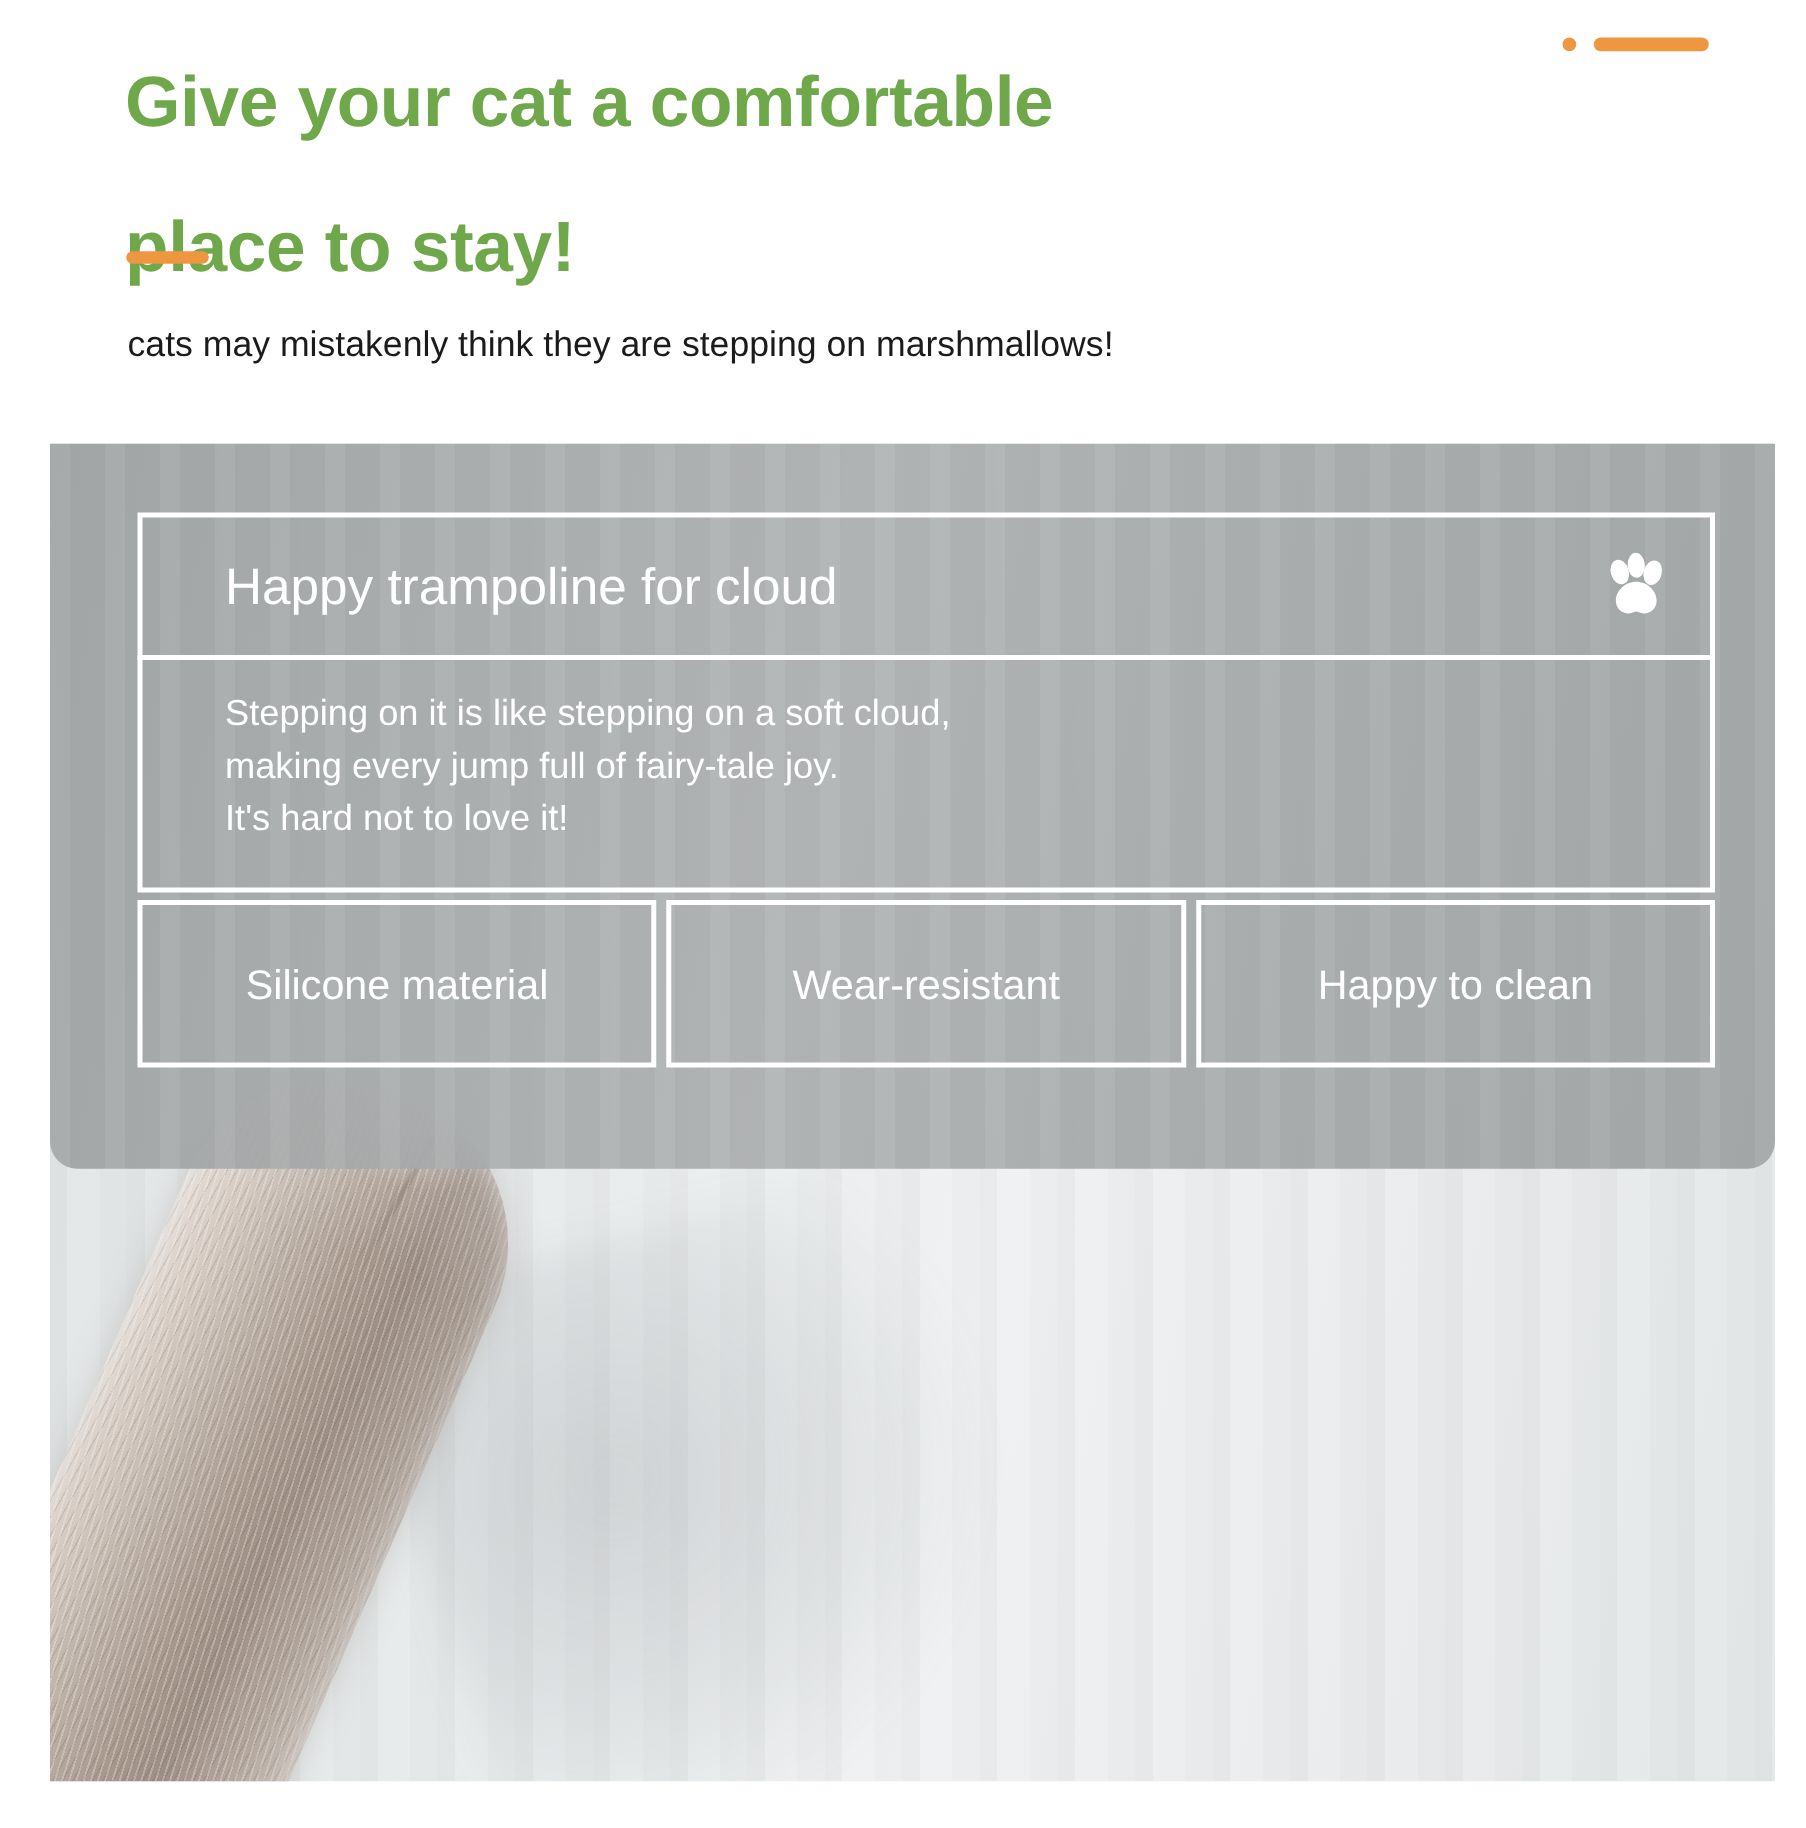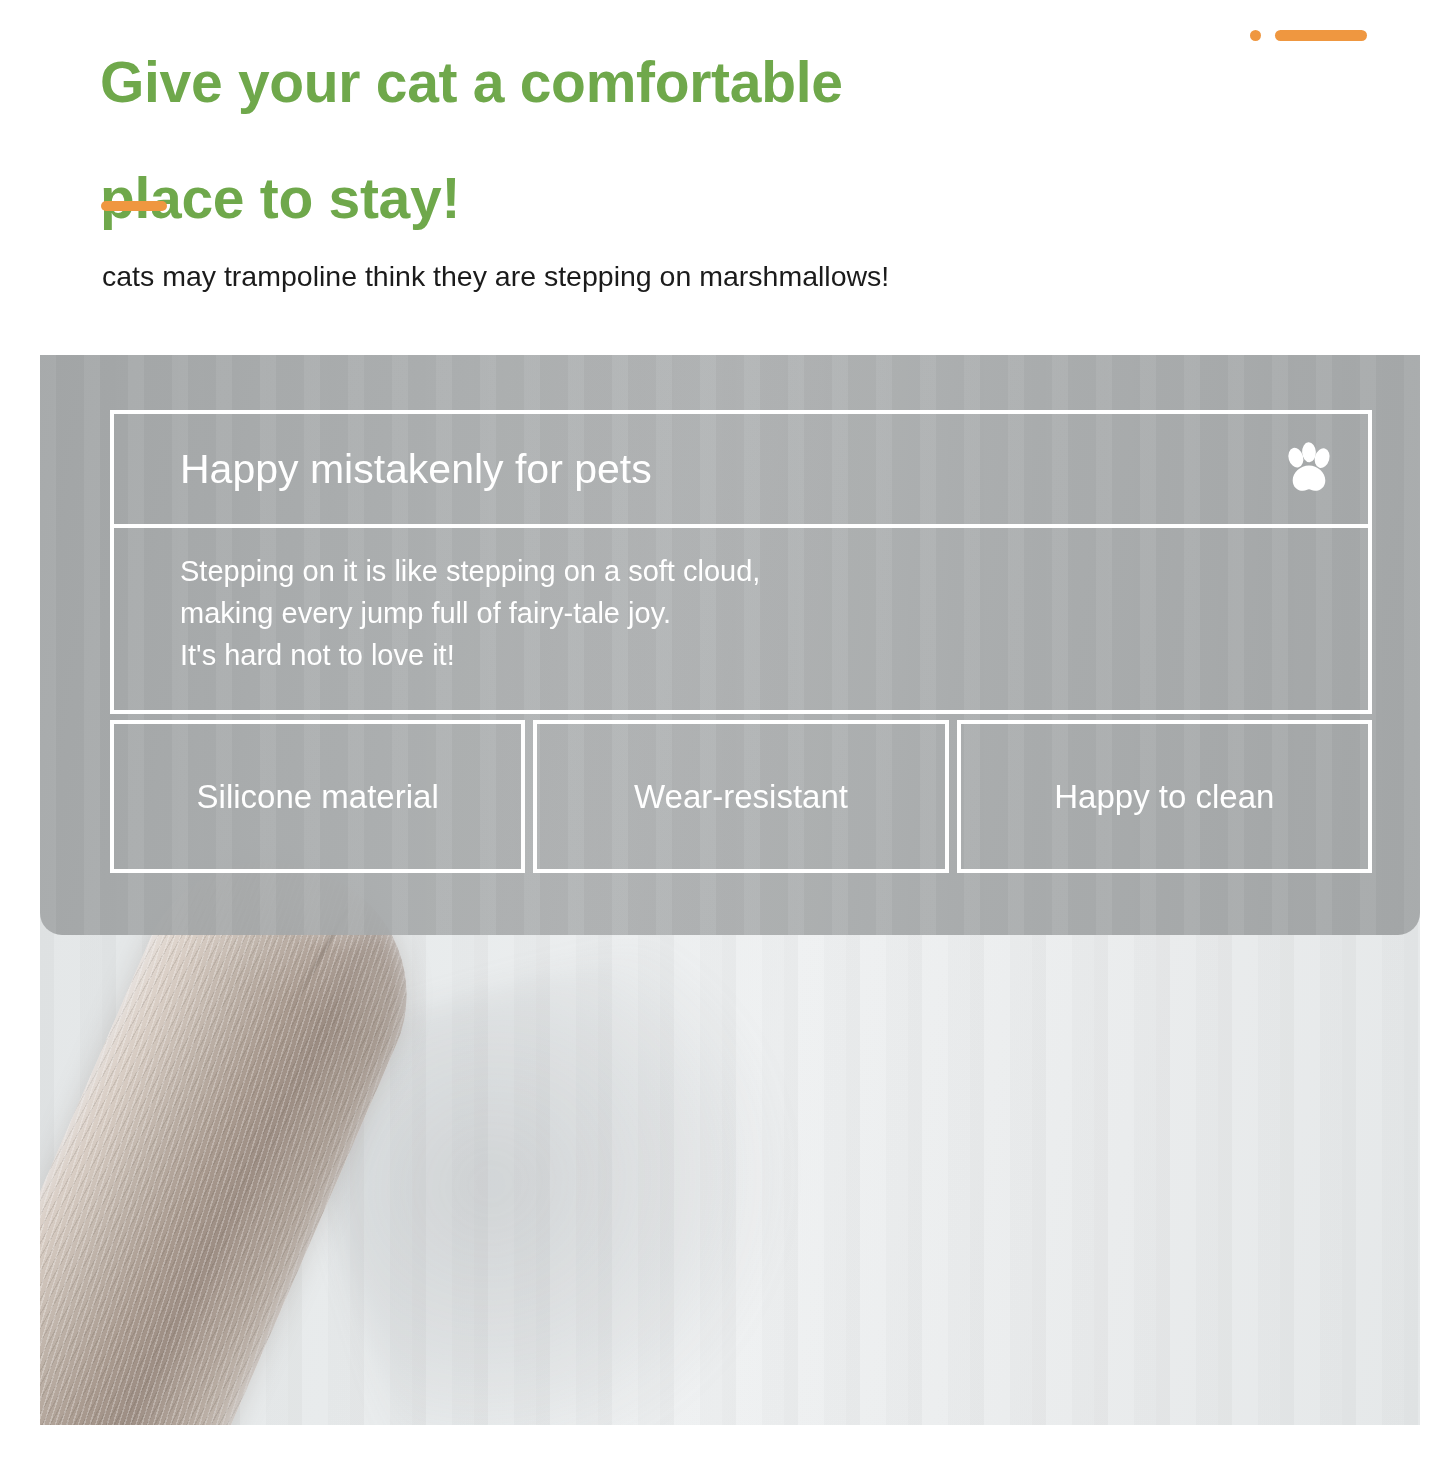--- a/index.html
+++ b/index.html
@@ -242,21 +242,21 @@
   }
 
   .card-features {
     margin-top: 6px;
     display: flex;
     gap: 8px;
   }
   .feature-box {
     box-sizing: border-box;
     border: 4px solid #ffffff;
-    height: 153px;
+    height: 134px;
     display: flex;
     align-items: center;
     justify-content: center;
     flex: 1 1 0;
   }
   .feature-label {
     font-size: 33px;
     color: #ffffff;
     line-height: 1;
     white-space: nowrap;
@@ -270,36 +270,36 @@
   <span class="headline-line">place to stay!</span>
 </div>
 
 <div class="deco-topright">
   <span class="deco-dot"></span>
   <span class="deco-bar-sm"></span>
 </div>
 
 <div class="rule-orange"></div>
 
-<div class="subtitle">cats may trampoline think they are stepping on marshmallows!</div>
+<div class="subtitle">cats may mistakenly think they are stepping on marshmallows!</div>
 
 <div class="photo">
   <div class="paw-shadow"></div>
   <div class="paw-leg">
     <span class="paw-crease"></span>
     <span class="paw-edge-blur"></span>
   </div>
 </div>
 
 <div class="overlay-panel"></div>
 
 <div class="info-card">
 
   <div class="card-header">
-    <span class="card-title">Happy mistakenly for pets</span>
+    <span class="card-title">Happy trampoline for cloud</span>
     <span>
       <svg class="paw-icon" viewBox="0 0 64 64" xmlns="http://www.w3.org/2000/svg" aria-hidden="true">
         <ellipse cx="17.5" cy="19.5" rx="8" ry="11" fill="#ffffff" transform="rotate(-16 17.5 19.5)"></ellipse>
         <ellipse cx="32" cy="13.5" rx="7.6" ry="11" fill="#ffffff" transform="rotate(-3 32 13.5)"></ellipse>
         <ellipse cx="46.5" cy="20" rx="8" ry="11" fill="#ffffff" transform="rotate(16 46.5 20)"></ellipse>
         <path d="M32 28c9.5 0 18 7.8 18 16.6 0 7.2-5.3 11.4-11.3 11.4-3.3 0-5-1.7-6.7-1.7s-3.4 1.7-6.7 1.7C19.3 56 14 51.8 14 44.6 14 35.8 22.5 28 32 28z" fill="#ffffff"></path>
       </svg>
     </span>
   </div>
 

